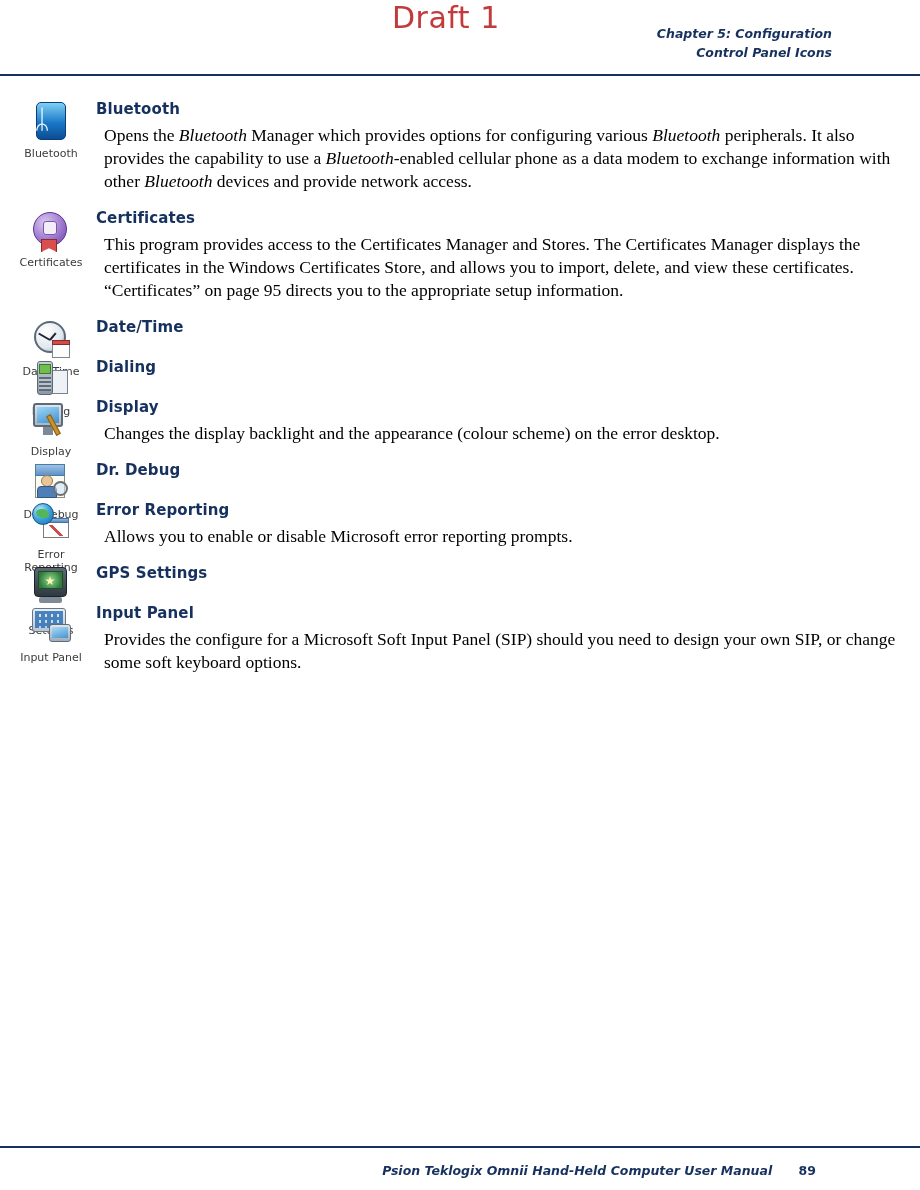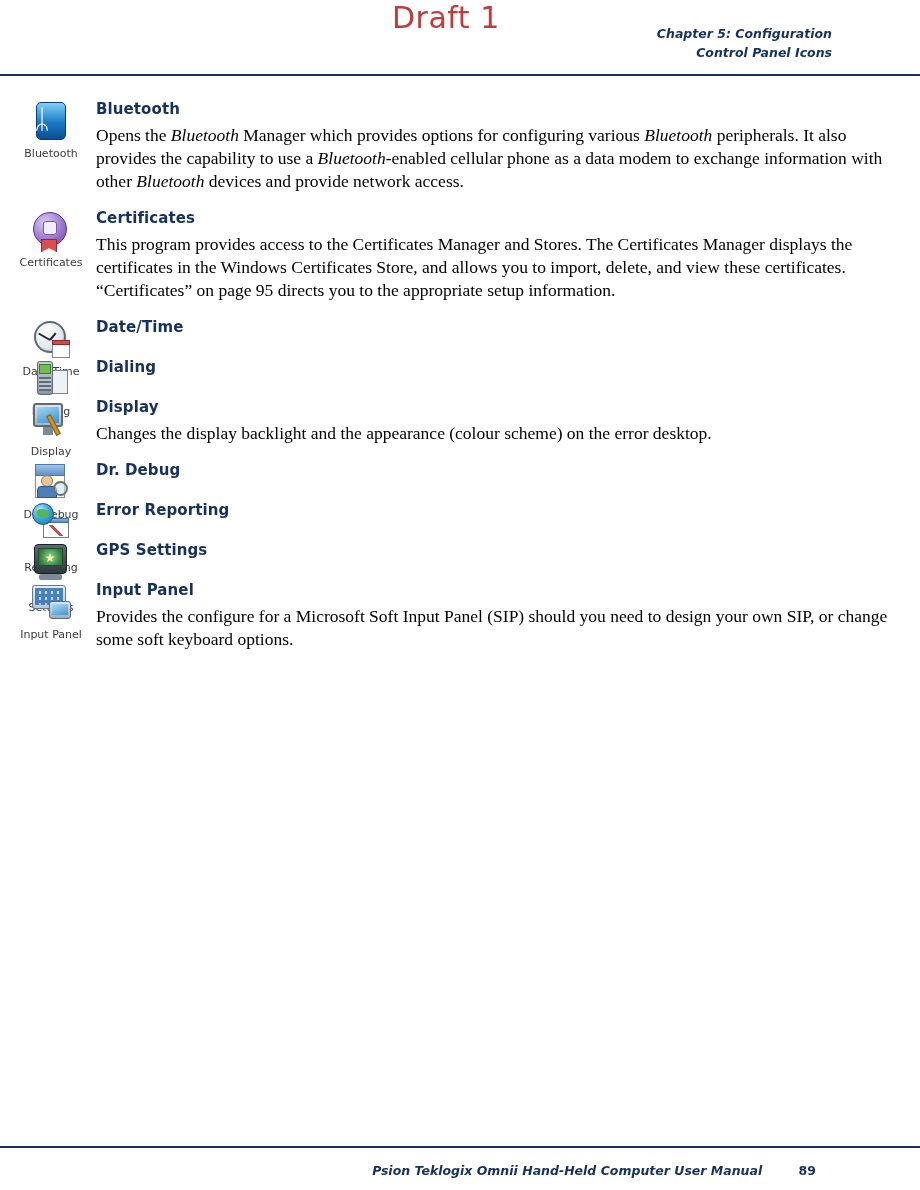--- a/index.html
+++ b/index.html
@@ -69,21 +69,21 @@
     bottom: 12px;
     font-family: "DejaVu Sans", sans-serif;
     font-weight: bold;
     font-style: italic;
     font-size: 12.5px;
     color: #16315e;
     white-space: nowrap;
   }
   .footer .page-num {
     display: inline-block;
-    margin-left: 32px;
+    margin-left: 22px;
     font-style: normal;
   }
 
   
   .content {
     position: absolute;
     left: 0px;
     top: 100px;
     width: 920px;
   }
@@ -100,21 +100,21 @@
     font-weight: bold;
     font-size: 15px;
     color: #16315e;
     margin: 0 0 6px 0;
     letter-spacing: 0.1px;
   }
   p.entry-text {
     font-family: "Liberation Serif", serif;
     font-size: 17.5px;
     line-height: 23px;
-    margin: 0 0 16px 0;
+    margin: 0 0 16px 8px;
     text-align: left;
     color: #000;
   }
   p.entry-text .it { font-style: italic; }
 
   
   .icon-cell {
     position: absolute;
     left: 8px;
     width: 86px;
@@ -427,20 +427,21 @@
             <div class="sq err-winbar"></div>
             <div class="sq err-chart"></div>
             <div class="sq err-globe"></div>
             <div class="sq err-land"></div>
           </div>
           <div class="icon-caption">Error
 Reporting</div>
         </div>
         <div class="entry-body">
           <h2 class="entry-title">Error Reporting</h2>
+          <p class="entry-text"><span>Allows you to enable or disable Microsoft error reporting prompts.</span></p>
         </div>
       </div>
       <div class="entry">
         <div class="icon-cell">
           <div class="icon-art">
             <div class="sq gps-base"></div>
             <div class="sq gps-box"></div>
             <div class="sq gps-scr"></div>
             <div class="sq gps-star"></div>
           </div>

